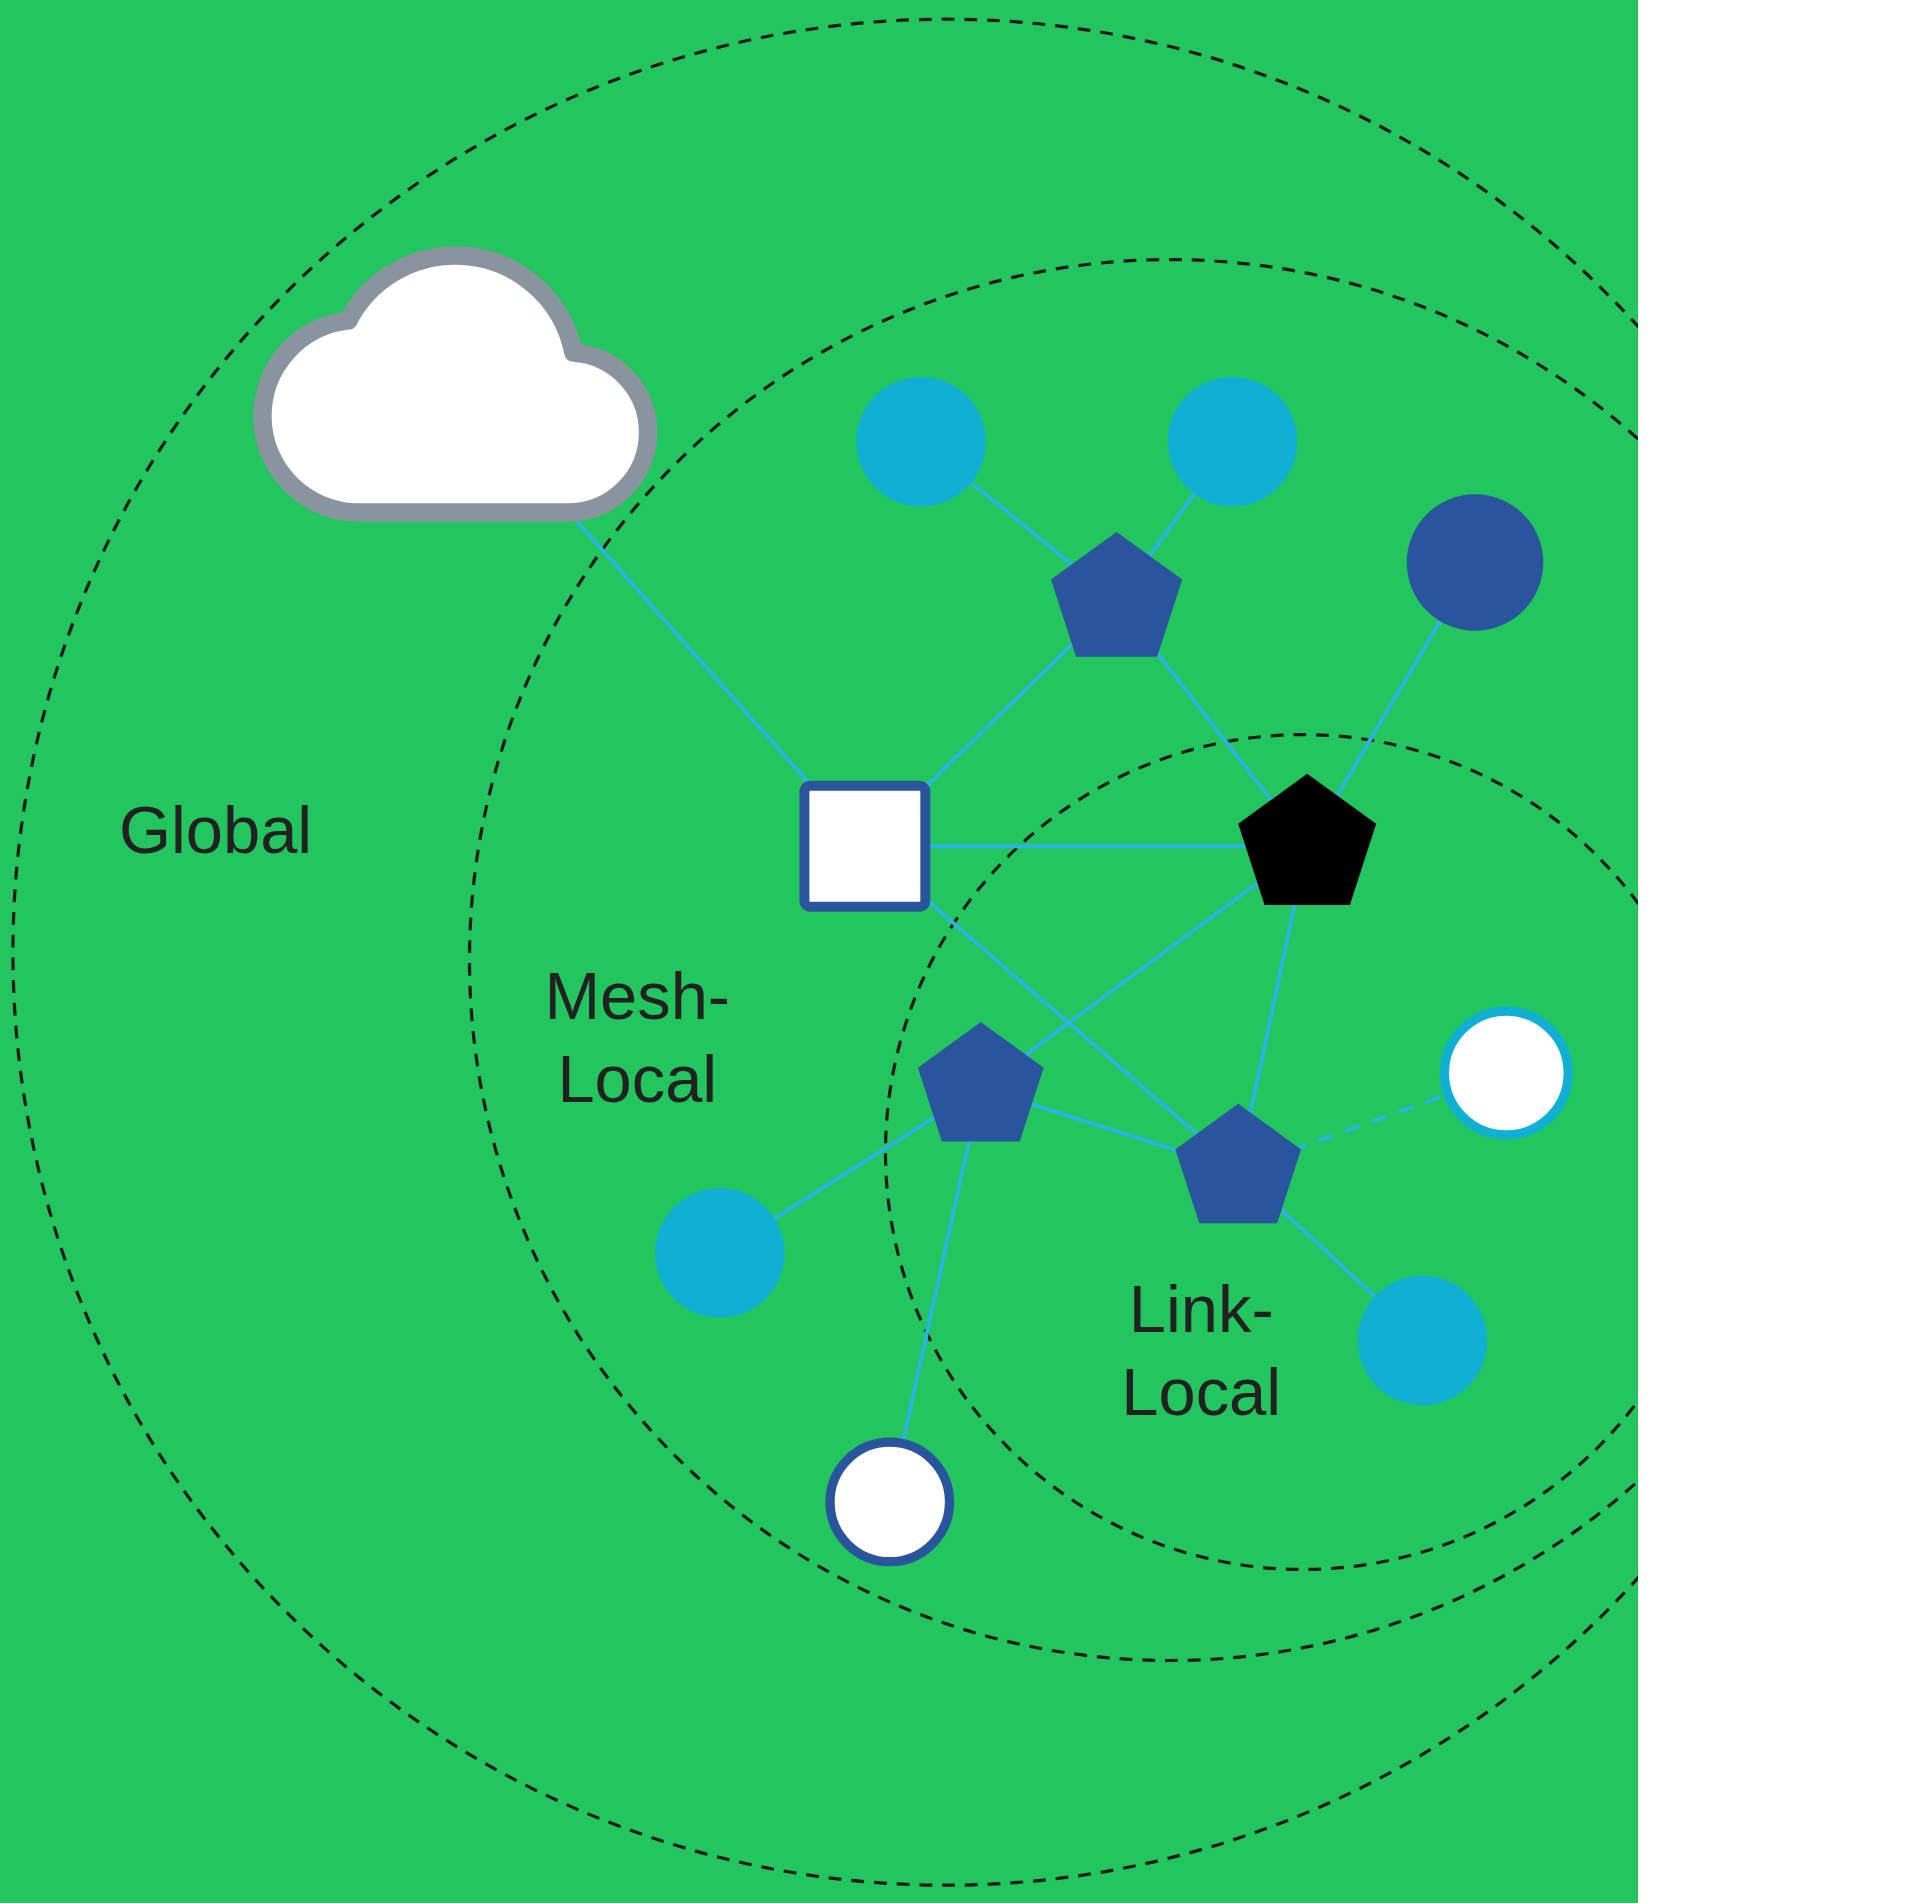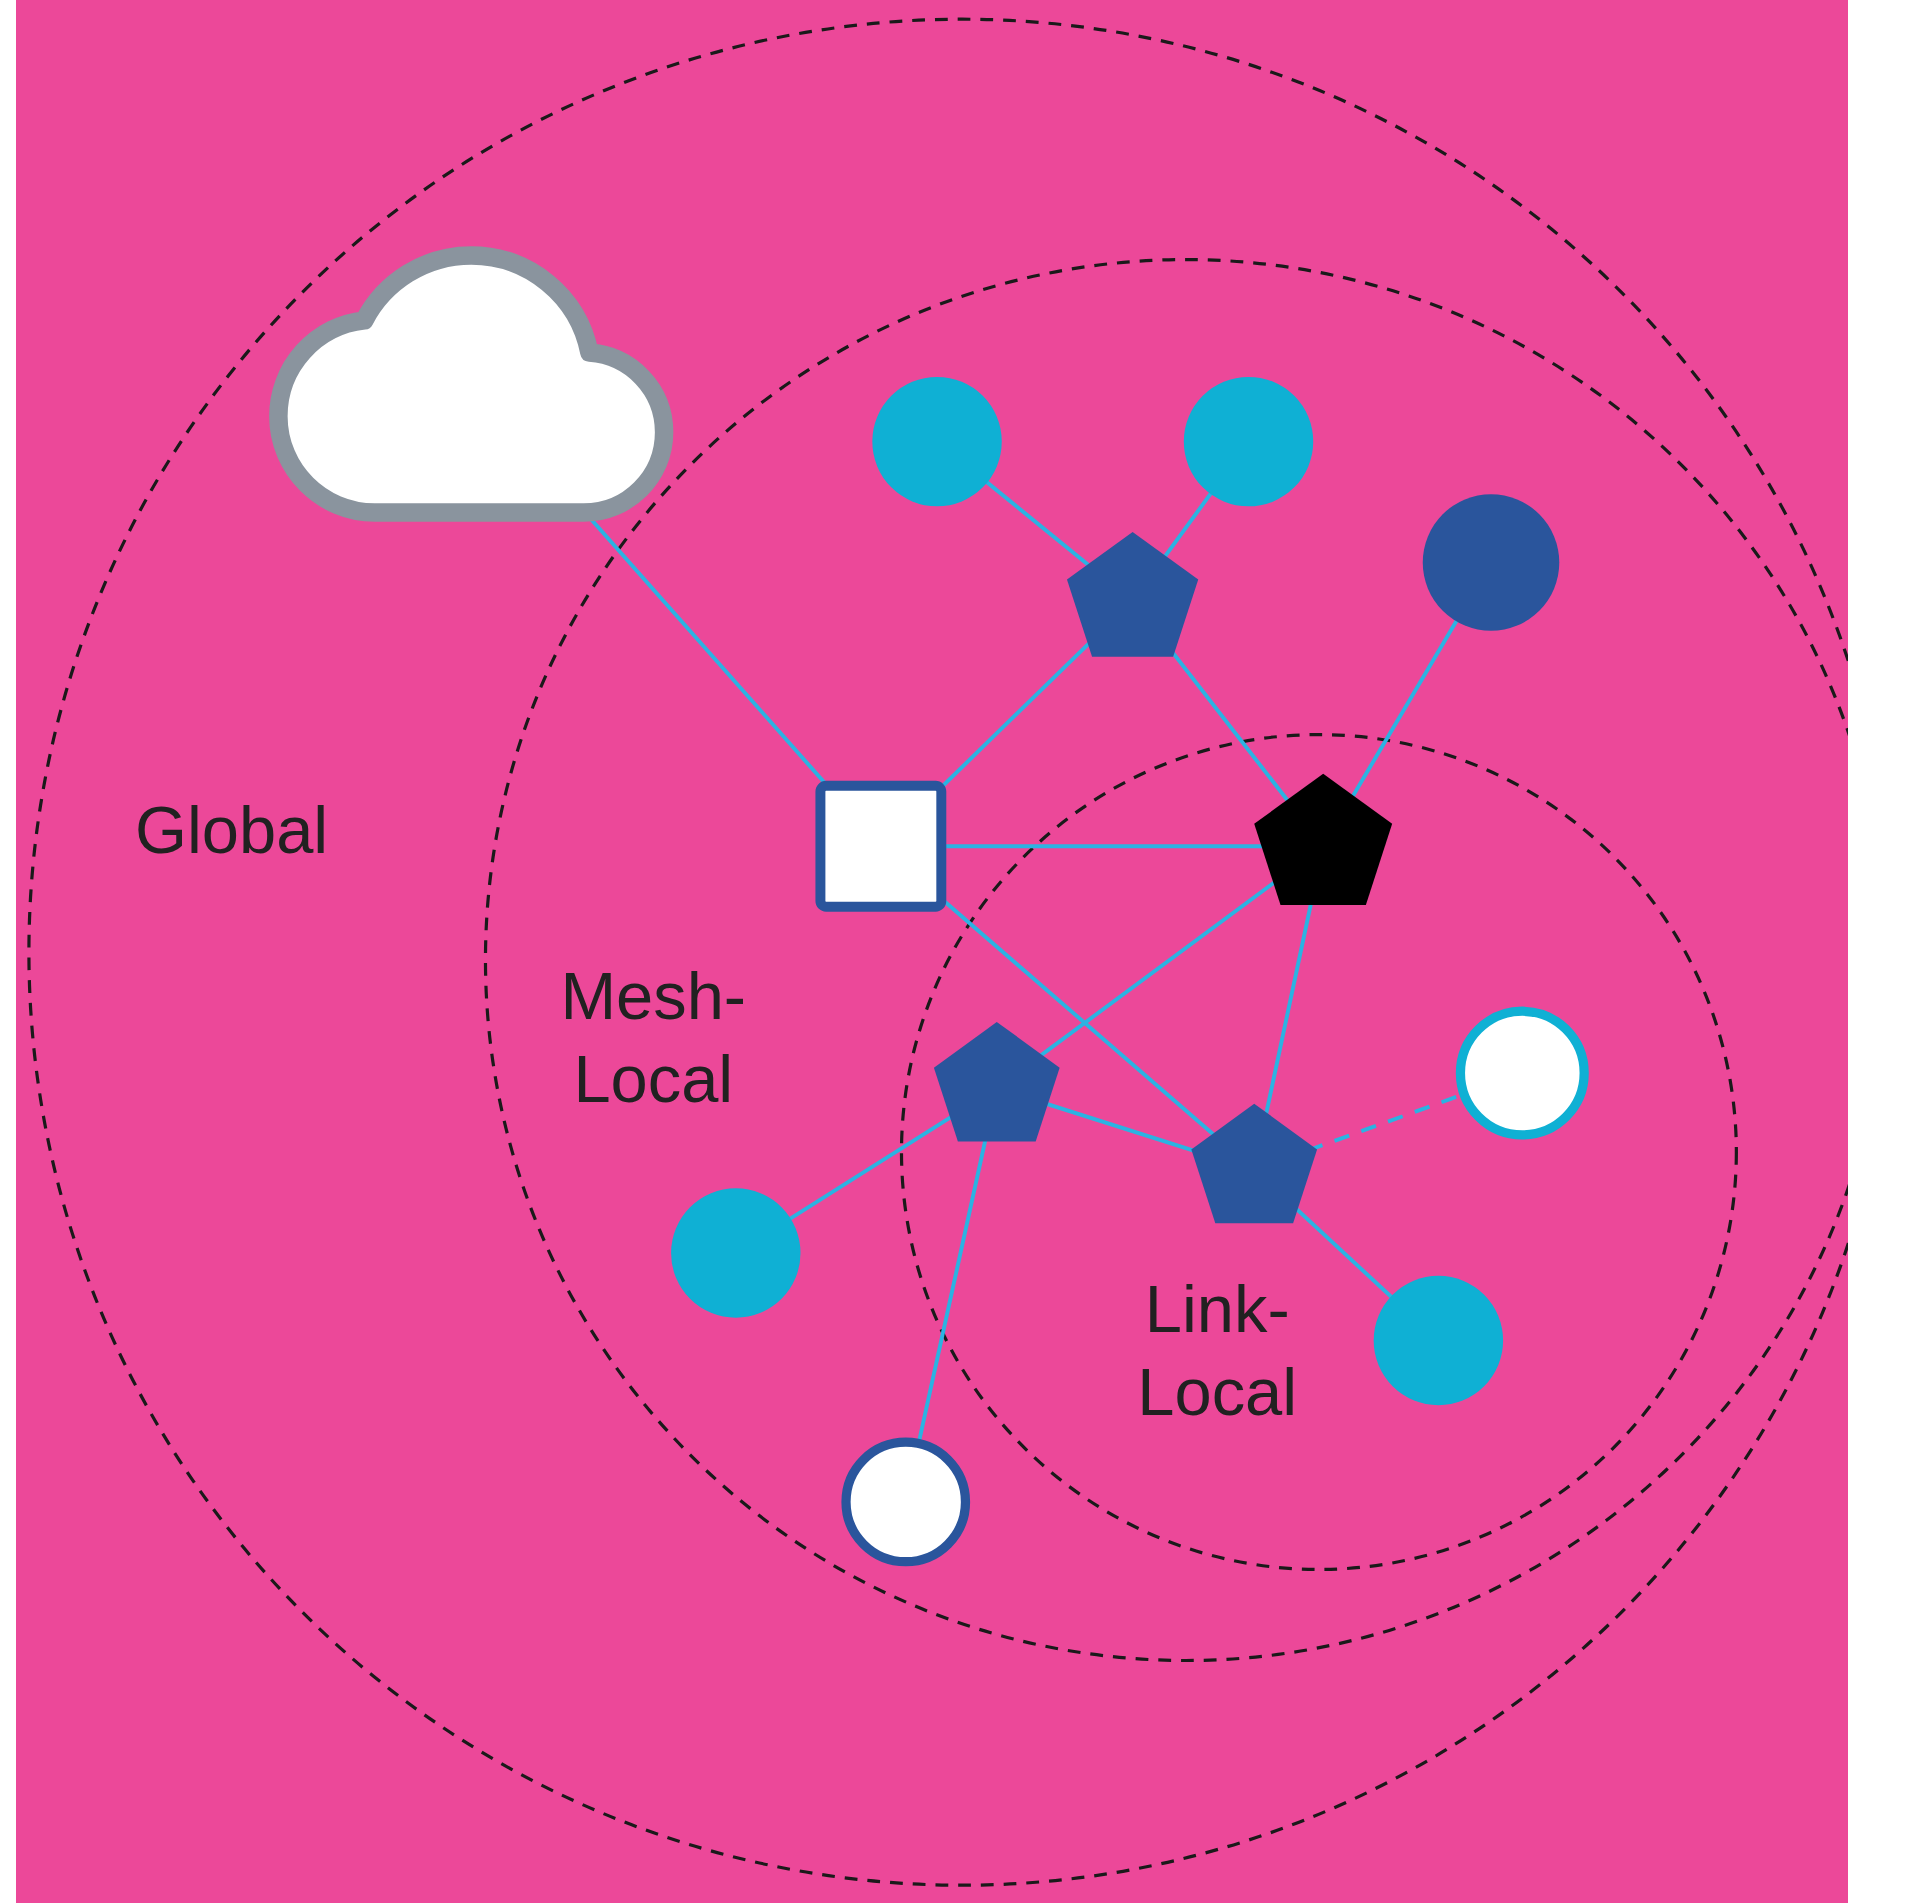--- a/index.html
+++ b/index.html
@@ -2,25 +2,24 @@
 <html style="font-size:11.4px"><head>
 <meta charset="utf-8">
 <style>
   html, body {
     margin: 0;
     padding: 0;
     background: #ffffff;
   }
   .canvas {
     position: relative;
-    width: 1832px;
+    width: 1638px;
     height: 1903px;
-    background: #ec4899;
+    background: #22c55e;
     overflow: hidden;
-    margin-left: 16px;
   }
   svg {
     display: block;
   }
   svg text {
     font-family: "Liberation Sans", "DejaVu Sans", sans-serif;
     font-weight: 400;
   }
 </style>
 </head>

